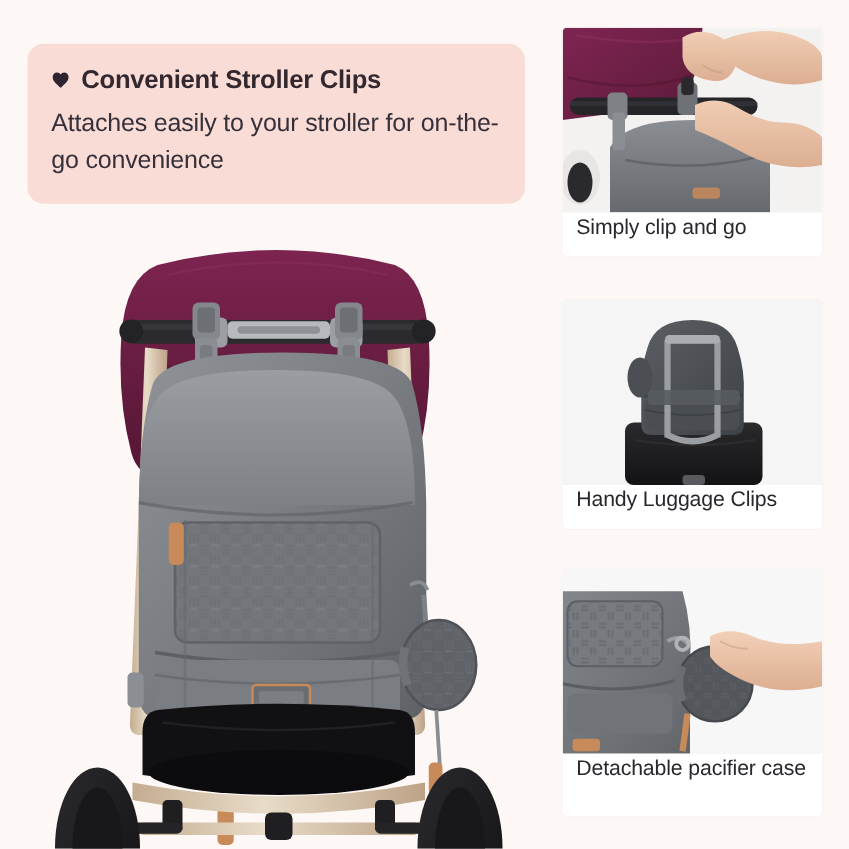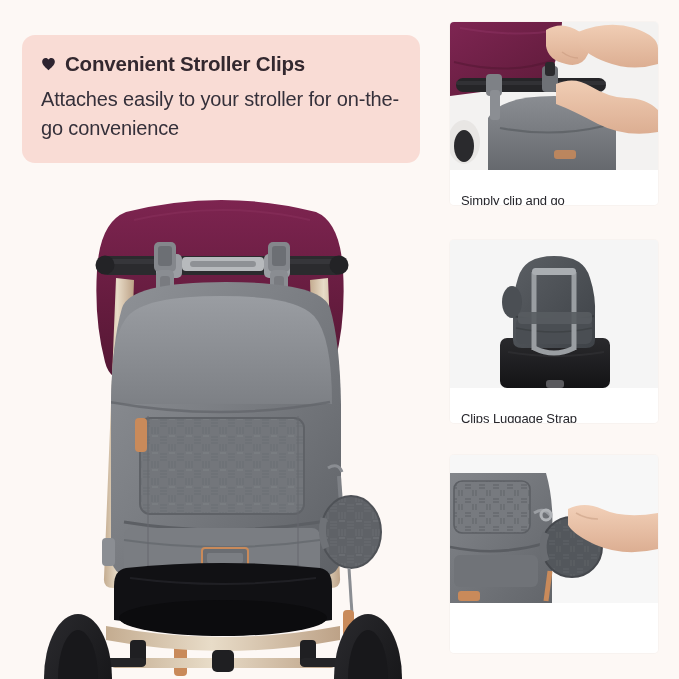--- a/index.html
+++ b/index.html
@@ -102,24 +102,24 @@
   .thumb-media {
     position: relative;
     width: 208px;
     height: 148px;
     background: #f2f2f2;
     overflow: hidden;
   }
   .thumb-media svg { display: block; width: 100%; height: 100%; }
 
   .thumb-caption {
-    font-size: 13px;
+    font-size: 17px;
     color: #28272c;
     line-height: 1.22;
-    padding: 23px 10px 8px 11px;
+    padding: 2px 10px 8px 11px;
     letter-spacing: -0.1px;
   }
 </style>
 </head>
 <body>
 
 <div class="page">
 
   <div class="left-col">
 
@@ -353,21 +353,21 @@
           <ellipse cx="62" cy="62" rx="10" ry="16" fill="#4b4f54"></ellipse>
 
           <path d="M84 32 l0 78" stroke="#9a9ea2" stroke-width="5" fill="none"></path>
           <path d="M124 32 l0 78" stroke="#9a9ea2" stroke-width="5" fill="none"></path>
           <rect x="82" y="28" width="44" height="7" rx="3.5" fill="#aaaeb2"></rect>
           <path d="M84 108 q20 10 40 0" stroke="#9a9ea2" stroke-width="5" fill="none"></path>
 
           <rect x="68" y="72" width="74" height="12" rx="4" fill="#585c61" opacity="0.9"></rect>
         </svg>
       </div>
-      <div class="thumb-caption">Clips Luggage Strap</div>
+      <div class="thumb-caption">Handy Luggage Clips</div>
     </div>
 
     <div class="thumb-card" id="thumb-card-3">
       <div class="thumb-media">
         <svg viewBox="0 0 208 148" xmlns="http://www.w3.org/2000/svg">
           <defs>
             <linearGradient id="t3bag" x1="0" y1="0" x2="1" y2="1">
               <stop offset="0" stop-color="#83868b"></stop>
               <stop offset="1" stop-color="#62656a"></stop>
             </linearGradient>
@@ -399,16 +399,17 @@
           <ellipse cx="122" cy="92" rx="30" ry="30" fill="#53575c"></ellipse>
           <ellipse cx="122" cy="92" rx="30" ry="30" fill="url(#weave3)" opacity="0.85"></ellipse>
           <ellipse cx="122" cy="92" rx="30" ry="30" fill="none" stroke="#45484d" stroke-width="2"></ellipse>
           <path d="M96 78 q-6 14 0 28" stroke="#6a6d72" stroke-width="7" fill="none"></path>
           <path d="M100 116 l-4 30" stroke="#c98a5a" stroke-width="5" fill="none"></path>
 
           <path d="M118 54 q16 -8 34 0 q22 10 56 4 l0 36 q-34 8 -62 -4 q-22 -10 -28 -20 z" fill="url(#t3skin)"></path>
           <path d="M126 58 q10 6 22 6" stroke="#caa086" stroke-width="1.5" fill="none" opacity="0.6"></path>
         </svg>
       </div>
+      <div class="thumb-caption">Detachable pacifier case</div>
     </div>
 
   </div>
 </div>
 
 </body></html>

